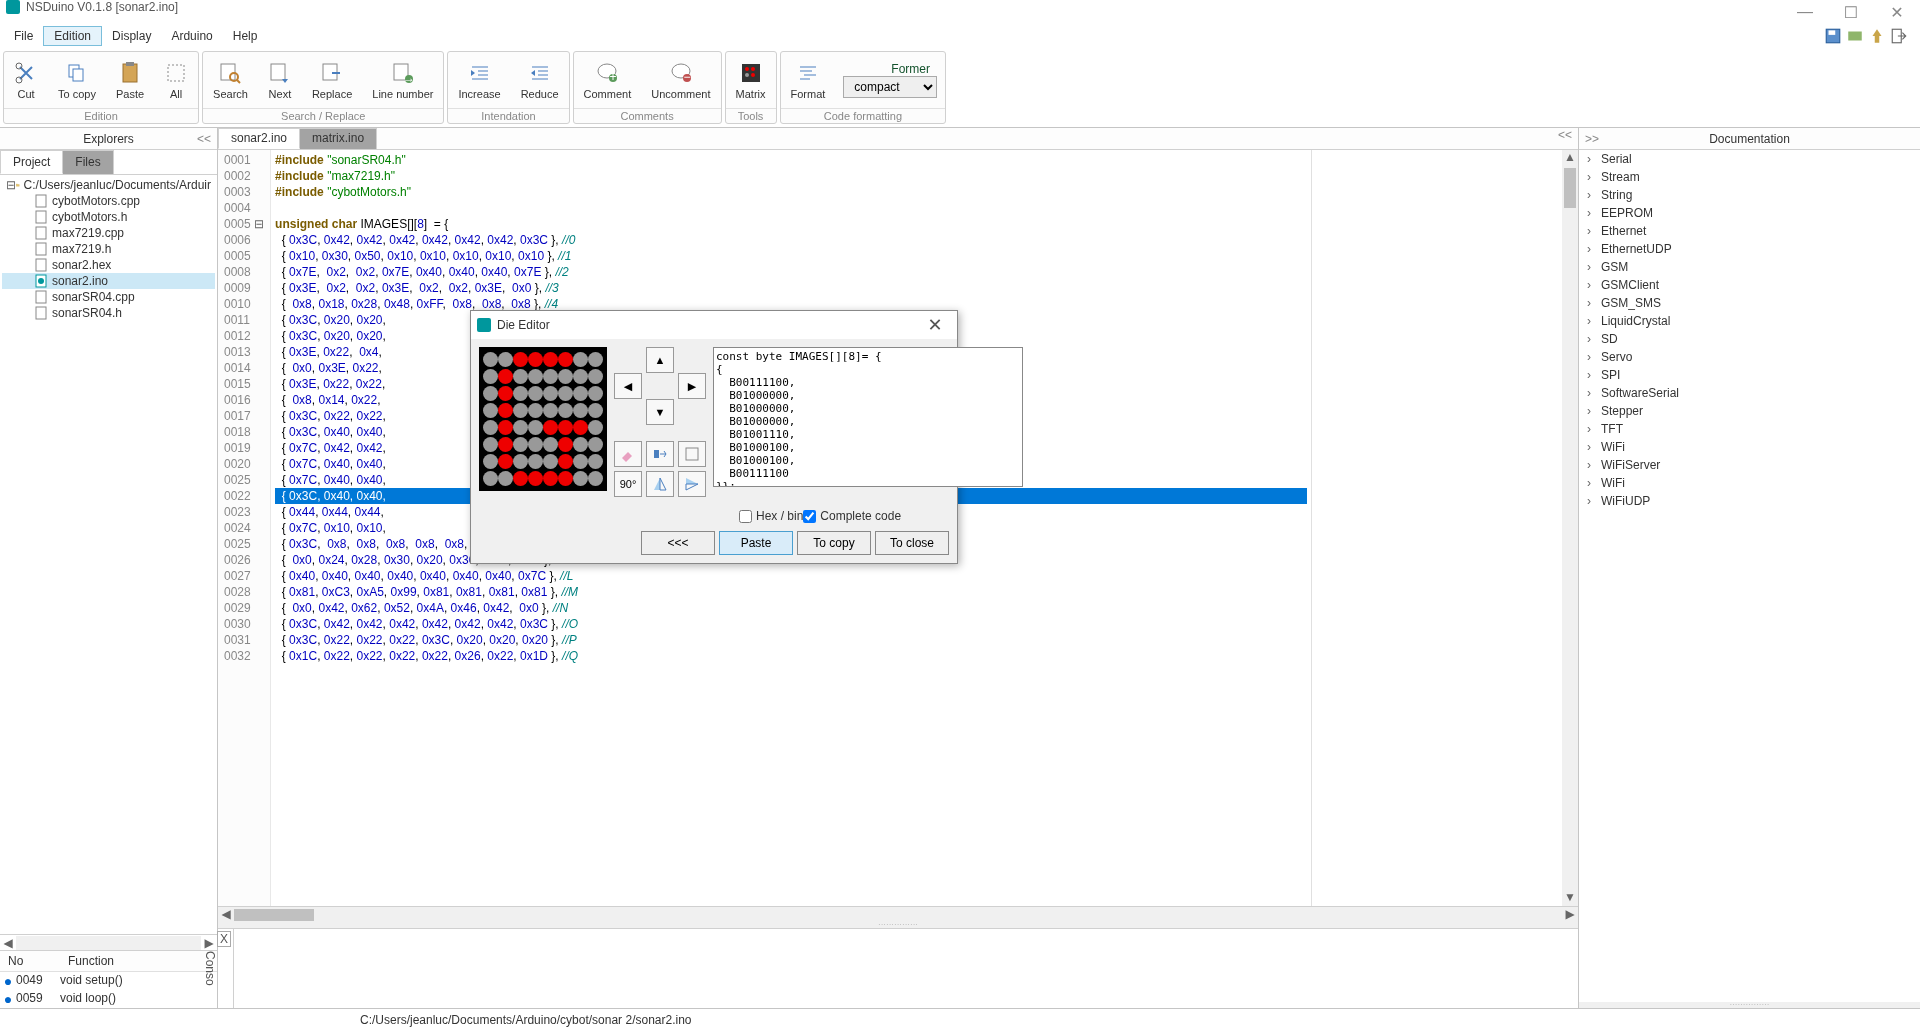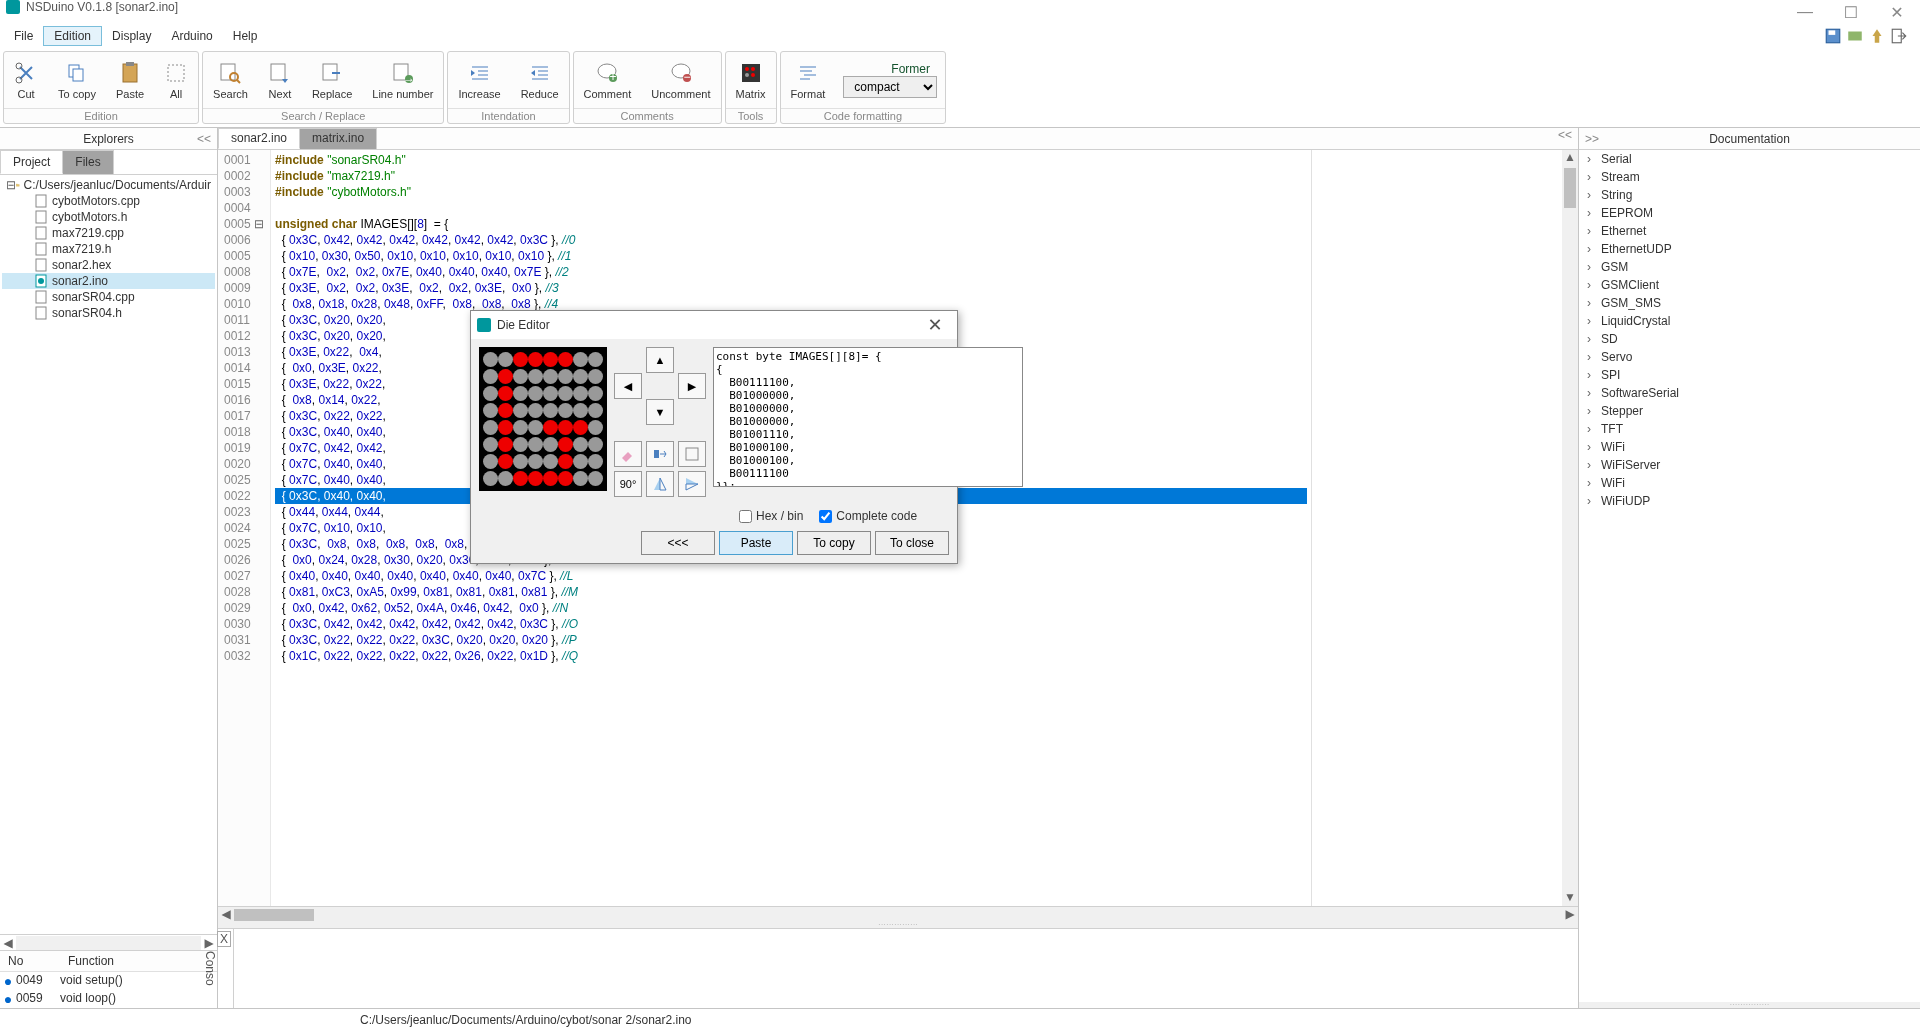--- a/index.html
+++ b/index.html
@@ -100,21 +100,21 @@
 .matrix-grid td { width: 17px; height: 17px; }
 .matrix-grid .dot-off { width: 15px; height: 15px; background: #999; border-radius: 50%; }
 .matrix-grid .dot-on { width: 15px; height: 15px; background: #e00; border-radius: 50%; }
 .dlg-tools { width: 90px; display: flex; flex-direction: column; align-items: center; gap: 4px; }
 .dlg-arrows { display: flex; flex-direction: column; align-items: center; }
 .dlg-arrows .row { display: flex; gap: 4px; }
 .tool-btn { width: 28px; height: 26px; border: 1px solid #999; background: #f8f8f8; display: flex; align-items: center; justify-content: center; font-size: 11px; }
 .dlg-code { flex: 1; }
 .dlg-code textarea { width: 310px; height: 140px; font-family: Consolas, monospace; font-size: 11px; border: 1px solid #888; padding: 2px; resize: none; }
 .dlg-bottom { display: flex; align-items: center; padding: 4px 8px 8px; gap: 8px; }
-.dlg-bottom .checks { display: flex; gap: 16px; margin-left: 260px; }
+.dlg-bottom .checks { display: flex; margin-left: 260px; }
 .dlg-bottom label { display: flex; align-items: center; gap: 4px; color: #333; }
 .dlg-buttons { display: flex; gap: 4px; padding: 0 8px 8px; justify-content: flex-end; }
 .dlg-buttons button { width: 74px; height: 24px; border: 1px solid #888; background: #efefef; }
 .dlg-buttons button.primary { background: #d9ecf9; border-color: #4a9fd0; }
 
 svg { display: block; }
 </style>
 </head>
 <body>
 

